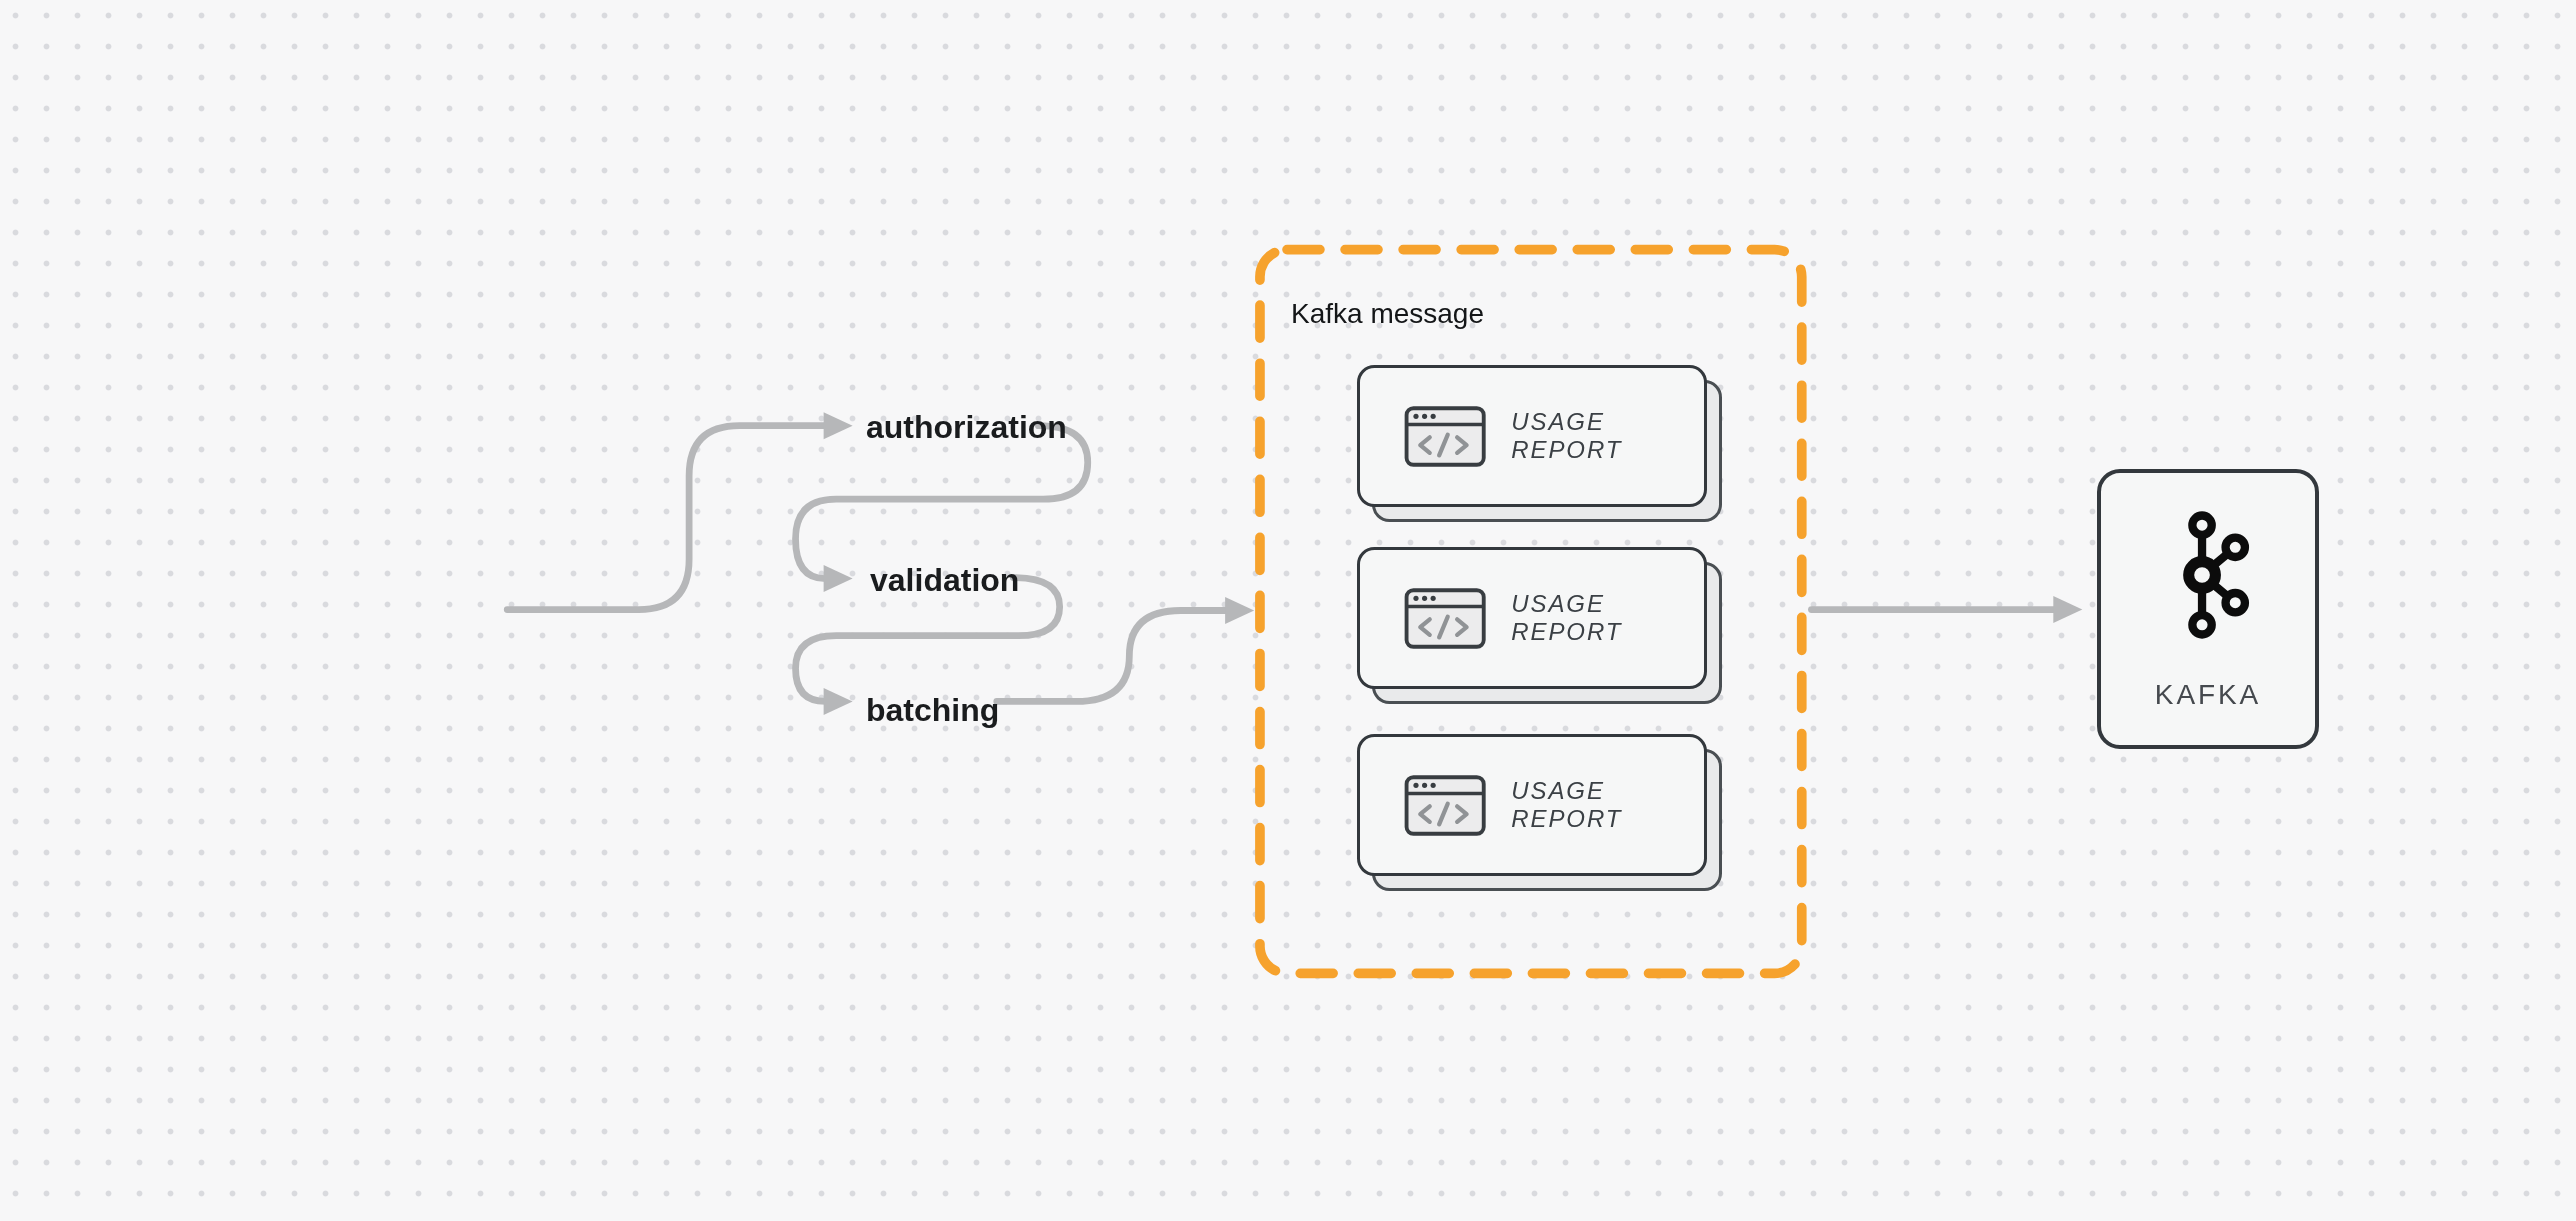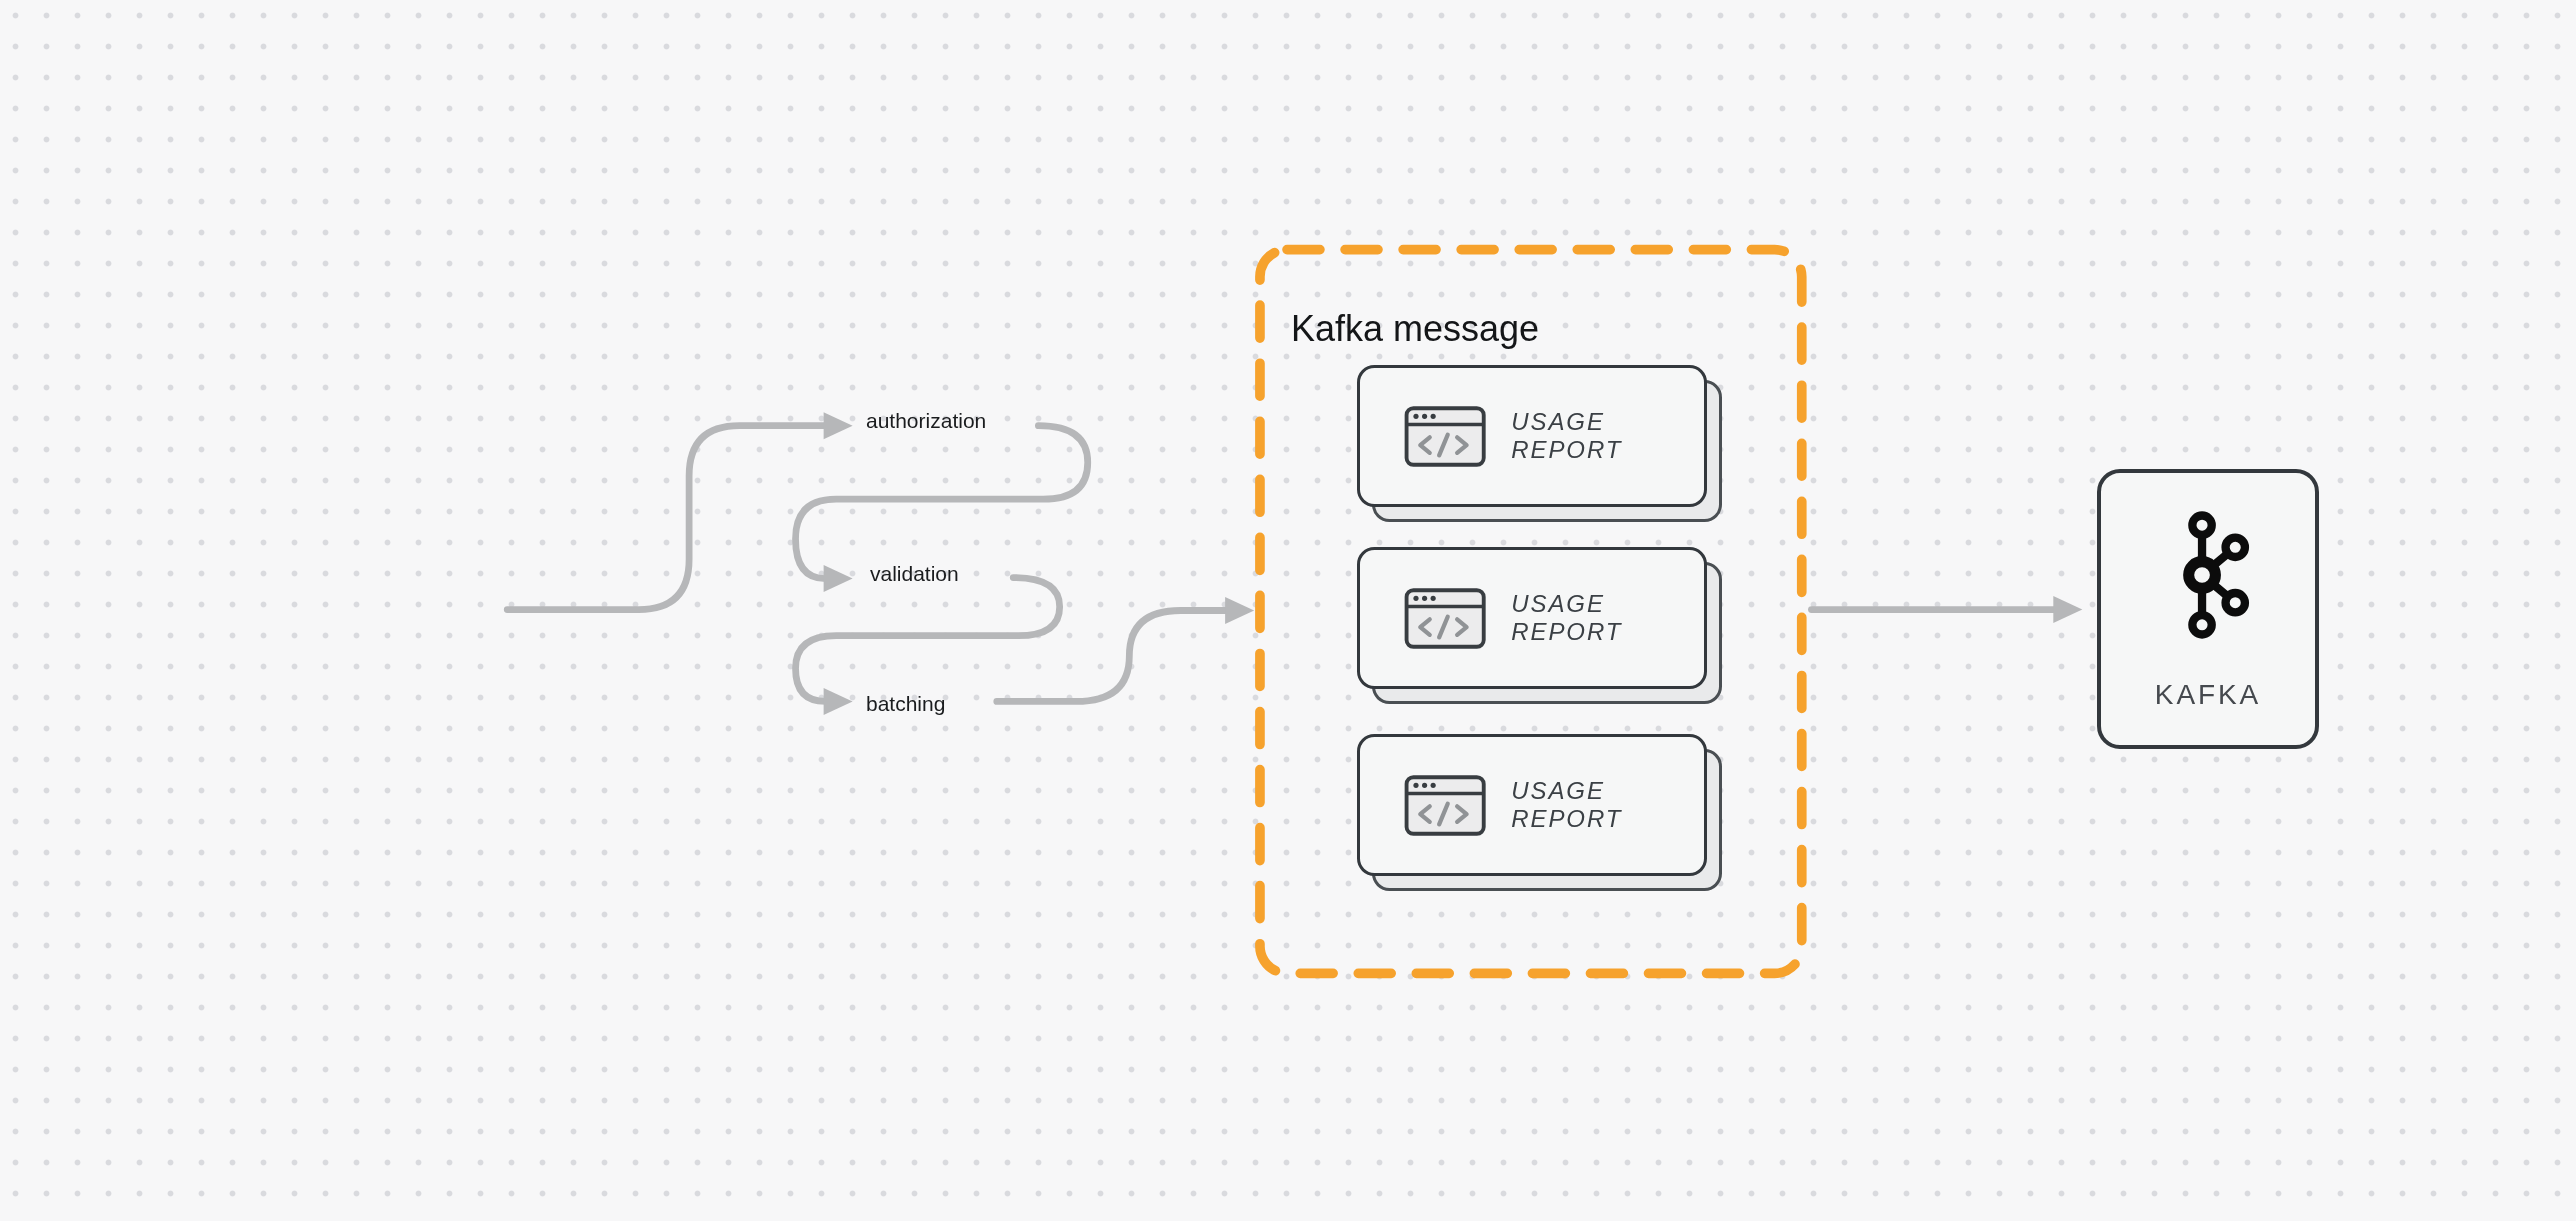--- a/index.html
+++ b/index.html
@@ -35,28 +35,28 @@
     left:2097px;top:469px;width:222px;height:280px;
     border-radius:23px;border-width:4.8px;gap:37px;
   }
   .kafka-label{
     font-size:28px;letter-spacing:2.9px;color:#45494e;
   }
 
   
   .step-label{
     position:absolute;
-    font-size:21px;font-weight:400;color:#1a1c1e;
+    font-size:32px;font-weight:700;color:#1a1c1e;
     white-space:nowrap;
   }
 
   
   .group-title{
-    position:absolute;left:1291px;top:308px;
-    font-size:36px;font-weight:500;color:#141618;
+    position:absolute;left:1291px;top:298px;
+    font-size:28px;font-weight:500;color:#141618;
   }
   .report-card{
     position:absolute;left:1357px;width:350px;height:142px;
   }
   .card-back{
     position:absolute;box-sizing:border-box;
     left:14.5px;top:14.5px;width:100%;height:100%;
     background:#e9eaeb;border:3.9px solid #4a4f53;border-radius:17.4px;
   }
   .card-front{

